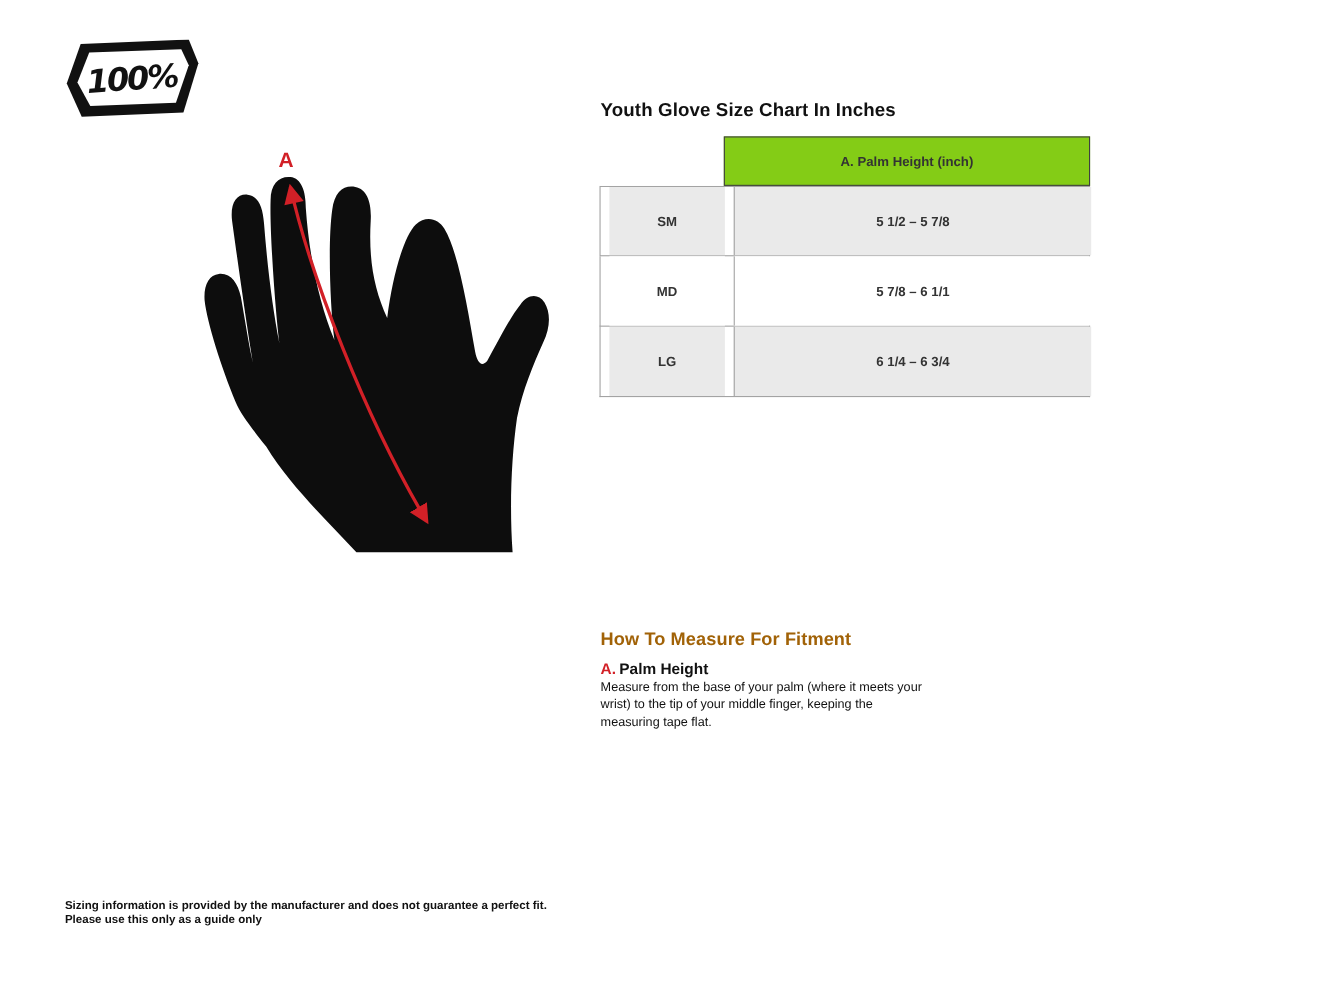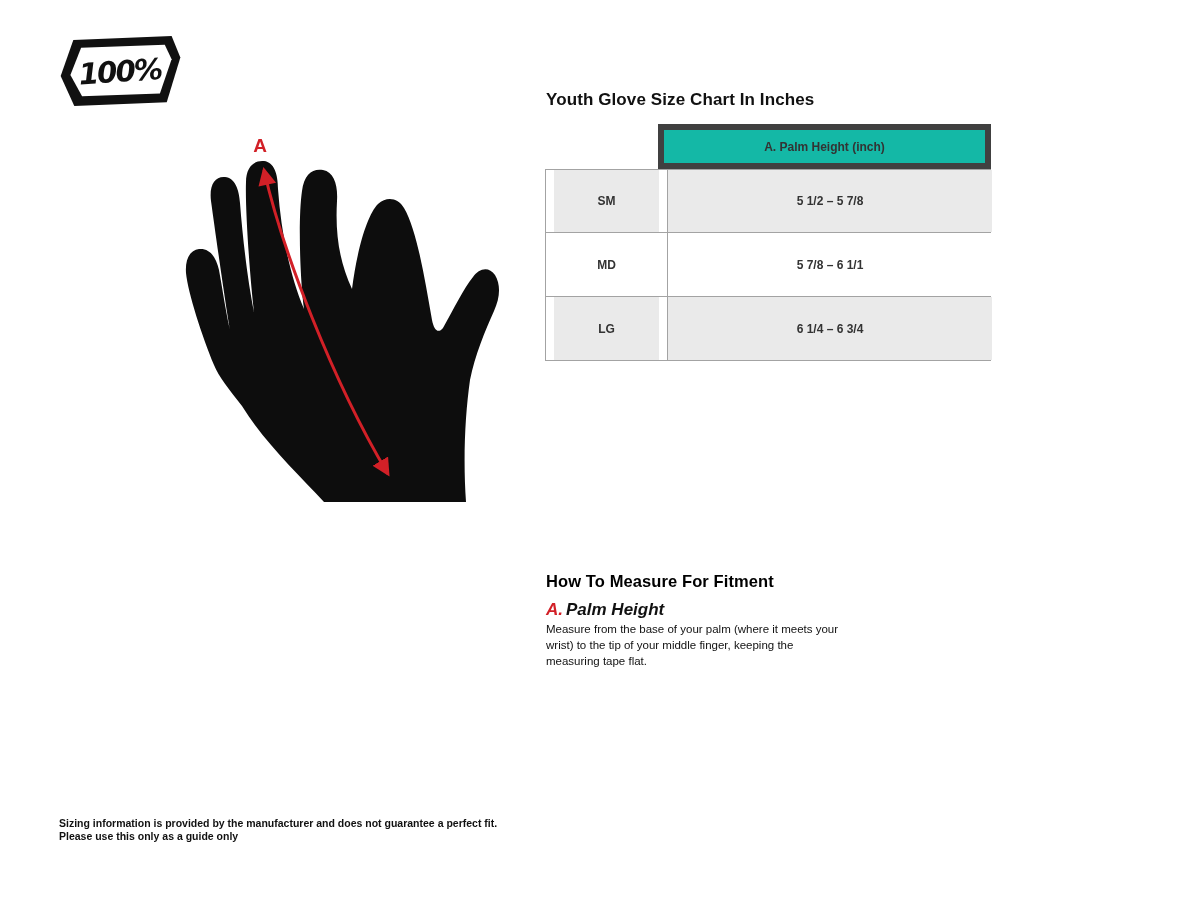--- a/index.html
+++ b/index.html
@@ -20,46 +20,46 @@
     font-size: 17px; font-weight: 700; color: #111;
     letter-spacing: 0.1px;
   }
   #size-table {
     left: 545px; top: 124px; width: 446px;
     font-size: 12px; font-weight: 700; color: #333;
   }
   .t-header-row { display: grid; grid-template-columns: 113px 333px; height: 45px; }
   .t-corner { background: #ffffff; }
   .t-colhead {
-    background: #14b8a6;
-    border: 6px solid #404040;
+    background: #84cc16;
+    border: 1px solid #404040;
     display: flex; align-items: center; justify-content: center;
     text-align: center;
   }
   .t-row {
     display: grid; grid-template-columns: 113px 333px; height: 64px;
     border-left: 1px solid #a3a3a3;
     border-right: 1px solid #a3a3a3;
     border-bottom: 1px solid #a3a3a3;
   }
   .t-row.first { border-top: 1px solid #a3a3a3; }
   .t-row.alt .t-cell { background: #eaeaea; }
   .t-cell {
     display: flex; align-items: center; justify-content: center;
     background: #ffffff; text-align: center; margin-left: 8px;
   }
   .t-cell.value { border-left: 1px solid #a3a3a3; }
 
   
   #measure-guide { left: 546px; top: 572px; width: 330px; }
   #measure-guide h2 {
-    font-size: 16.5px; font-weight: 700; color: #000000;
+    font-size: 16.5px; font-weight: 700; color: #a16207;
     margin-bottom: 9px; letter-spacing: 0.1px;
   }
-  .guide-item-label { font-size: 17px; font-weight: 700; color: #111; margin-bottom: 1px; font-style: italic; }
+  .guide-item-label { font-size: 14px; font-weight: 700; color: #111; margin-bottom: 1px; }
   .guide-letter { color: #d22027; margin-right: 3px; }
   .guide-desc {
     font-size: 11.5px; font-weight: 400; color: #111;
     line-height: 16px; width: 302px;
   }
 
   
   #footer { left: 59px; top: 817px; font-size: 10.5px; font-weight: 700; color: #111; line-height: 12.5px; }
 
   .red-text { fill: #d22027; }

